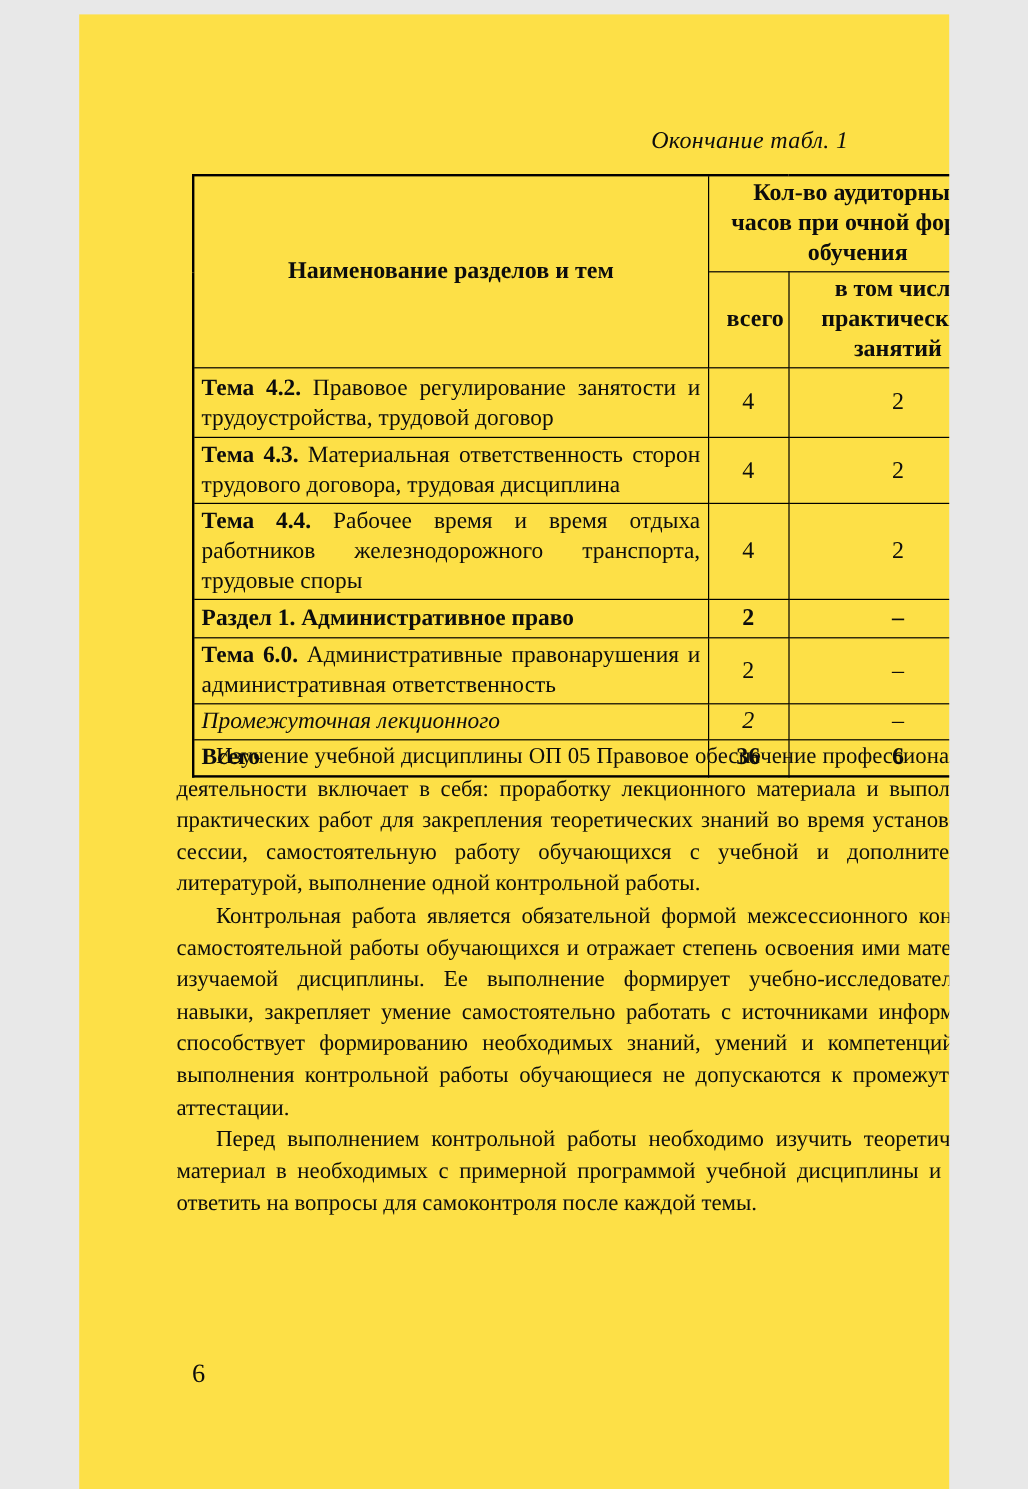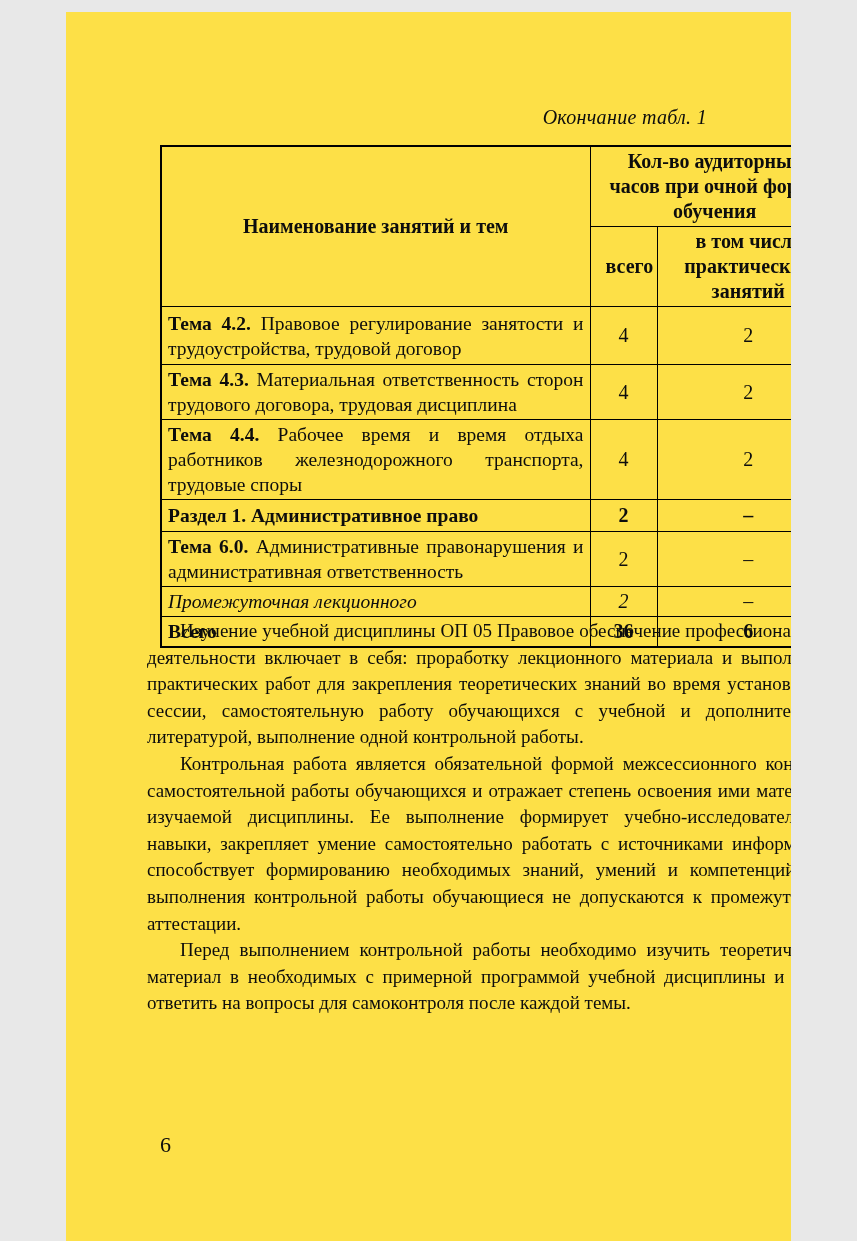--- a/index.html
+++ b/index.html
@@ -92,21 +92,21 @@
 
   <div class="table-wrap">
     <table class="schedule">
       <colgroup>
         <col style="width: 429px">
         <col style="width: 67px">
         <col style="width: 183px">
       </colgroup>
       <thead>
         <tr style="height:54px">
-          <th rowspan="2">Наименование занятий и тем</th>
+          <th rowspan="2">Наименование разделов и тем</th>
           <th colspan="2">Кол-во аудиторных часов при очной форме обучения</th>
         </tr>
         <tr style="height:73px">
           <th>всего</th>
           <th>в том числе практических занятий</th>
         </tr>
       </thead>
       <tbody>
         <tr style="height:58px">
           <td class="c-name"><span class="lead">Тема 4.2.</span><span> Правовое регулирование занятости и трудоустройства, трудовой договор</span></td>

